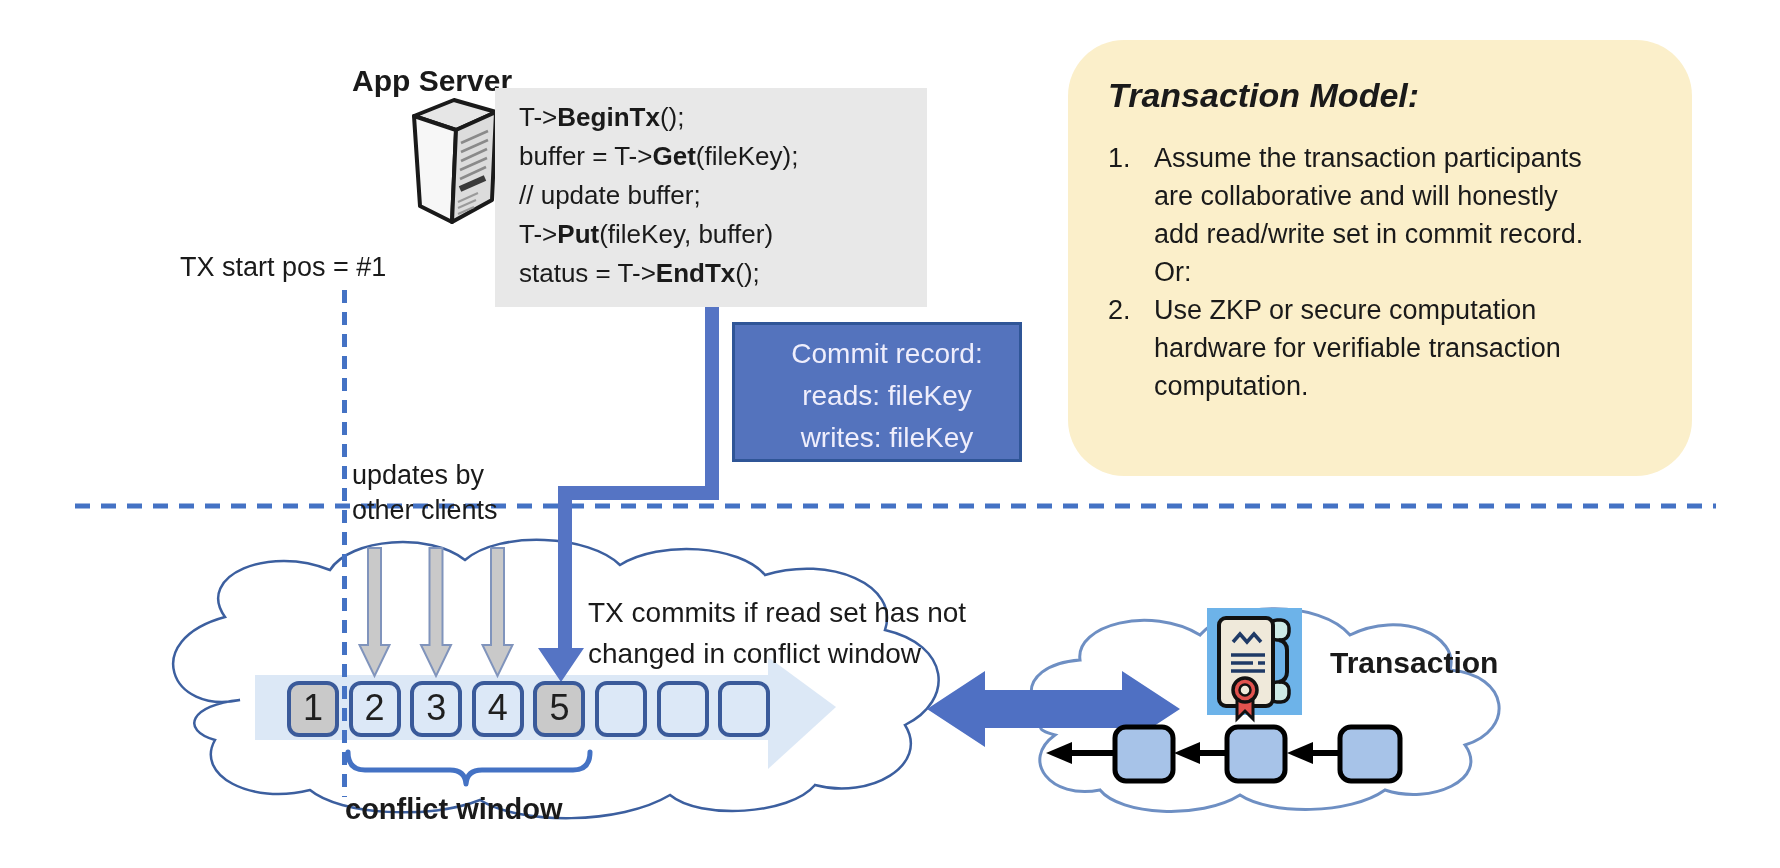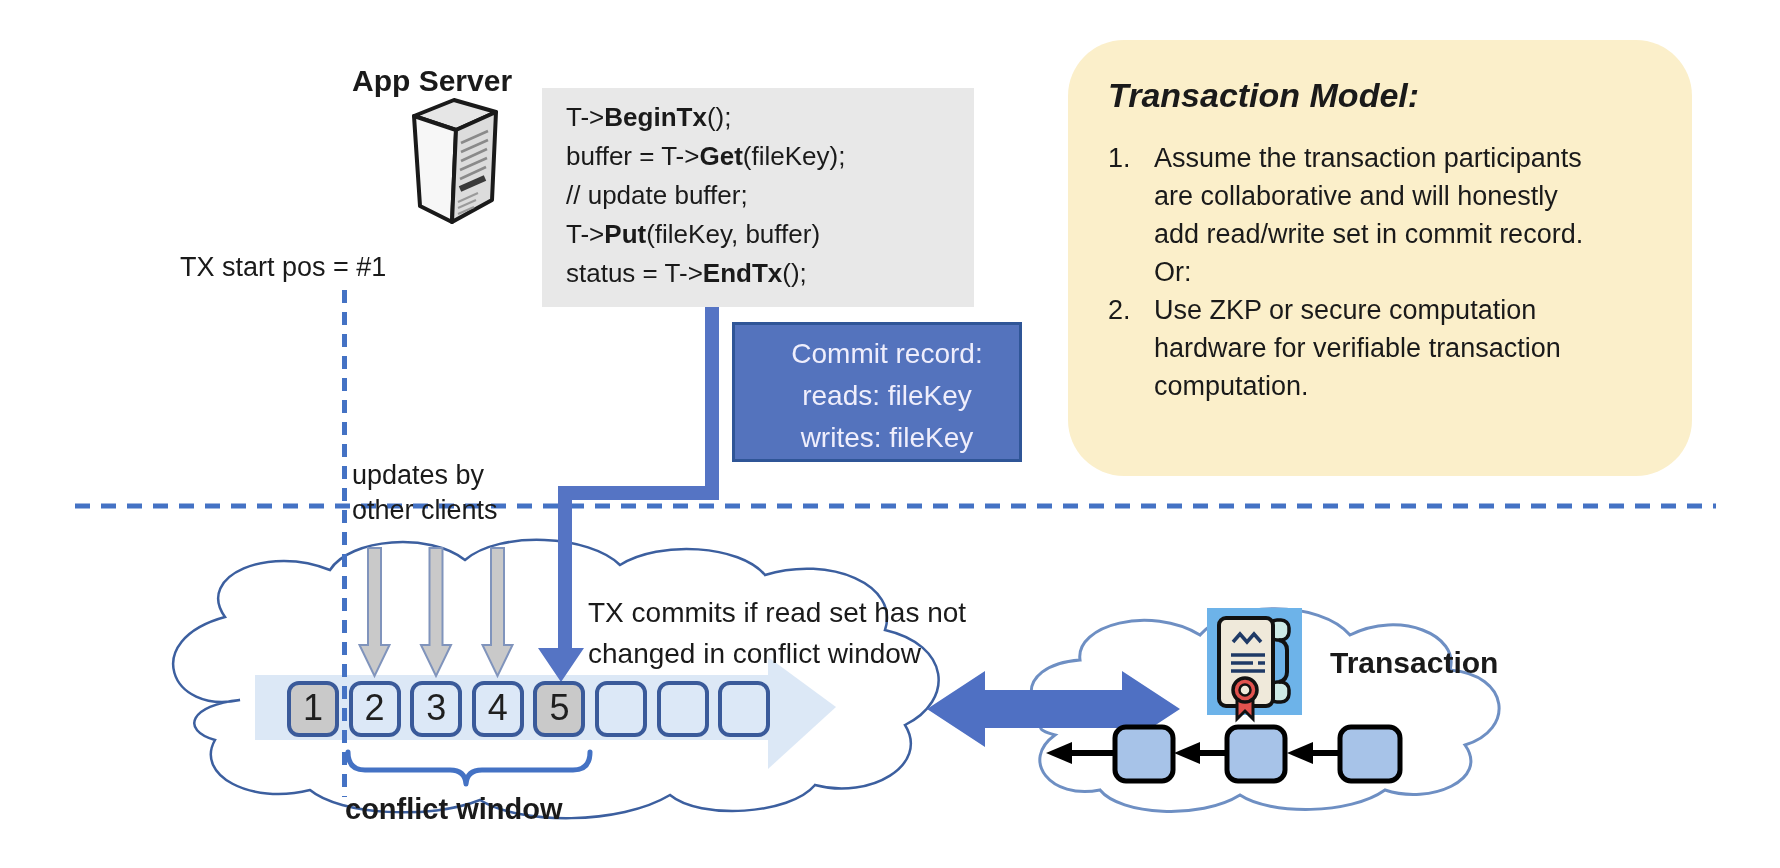--- a/index.html
+++ b/index.html
@@ -3,21 +3,21 @@
 <meta charset="utf-8">
 <style>
   html,body{margin:0;padding:0;background:#ffffff;}
   .canvas{position:relative;width:1780px;height:868px;background:#ffffff;overflow:hidden;
           font-family:"Liberation Sans", sans-serif;color:#1a1a1a;}
   .abs{position:absolute;}
   svg.underlay{position:absolute;left:0;top:0;}
 
   .app-server-label{left:352px;top:64px;font-size:30px;font-weight:700;}
   .code-block{left:495px;top:88px;width:432px;height:219px;background:#e8e8e8;
-              font-size:26px;line-height:39px;padding:10px 0 0 24px;box-sizing:border-box;margin-left:47px;}
+              font-size:26px;line-height:39px;padding:10px 0 0 24px;box-sizing:border-box;}
   .code-block b{font-weight:700;}
   .tx-start-label{left:180px;top:252px;font-size:27px;}
   .commit-box{left:732px;top:322px;width:290px;height:140px;background:#5473bd;
               border:3px solid #2f5597;box-sizing:border-box;color:#efeefc;
               font-size:28px;line-height:42px;padding:8px 0 0 20px;text-align:center;}
   .model-panel{left:1068px;top:40px;width:624px;height:436px;background:#fbefca;border-radius:56px;
                box-sizing:border-box;padding:36px 40px 0 40px;}
   .model-title{font-size:34px;font-weight:700;font-style:italic;margin-bottom:24px;}
   .model-item{display:flex;font-size:27px;line-height:38px;}
   .model-item .num{width:46px;flex:0 0 46px;}

